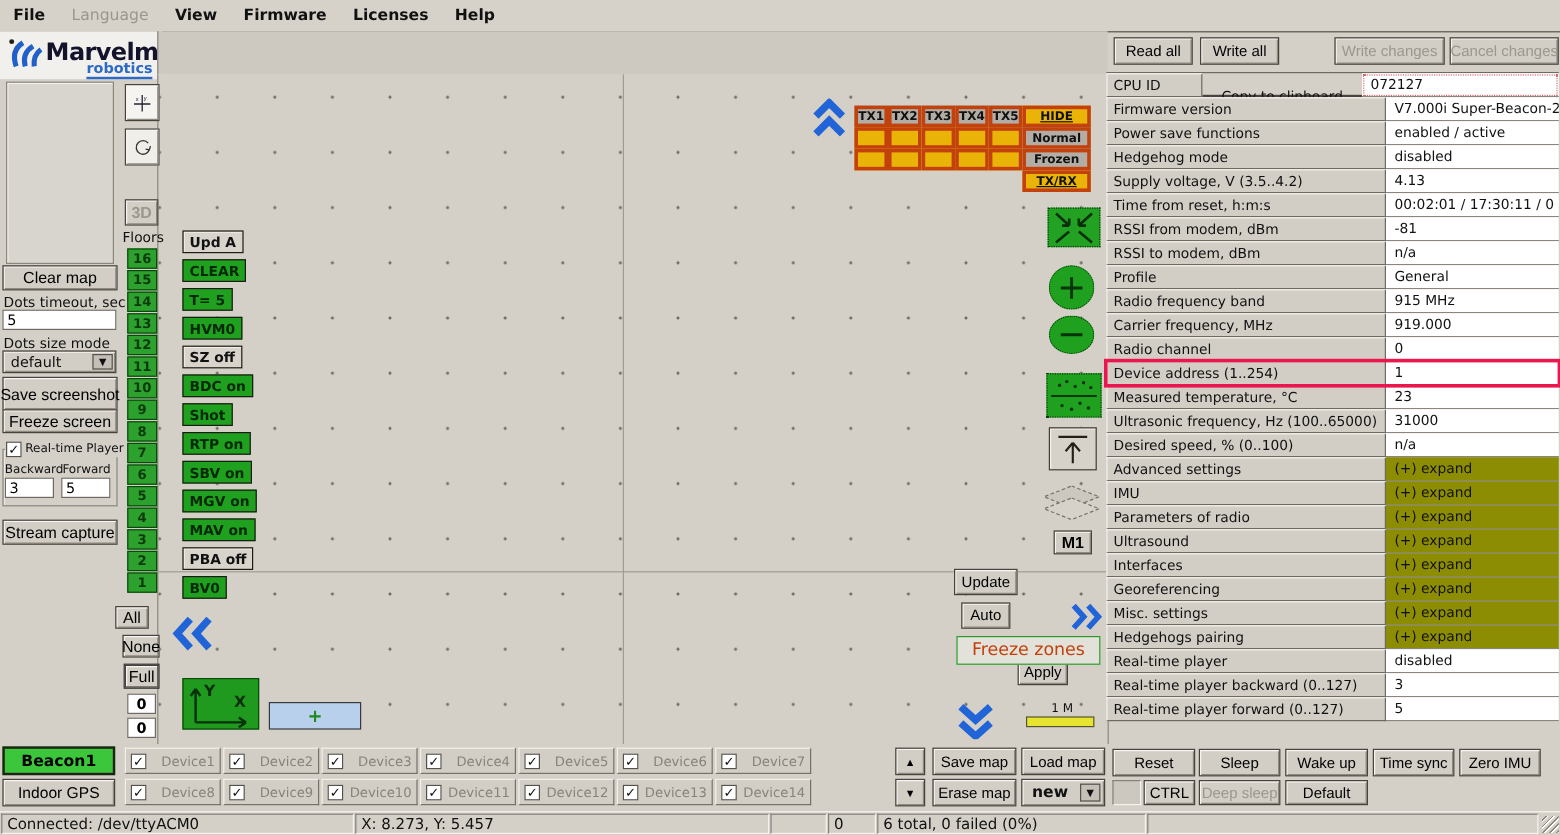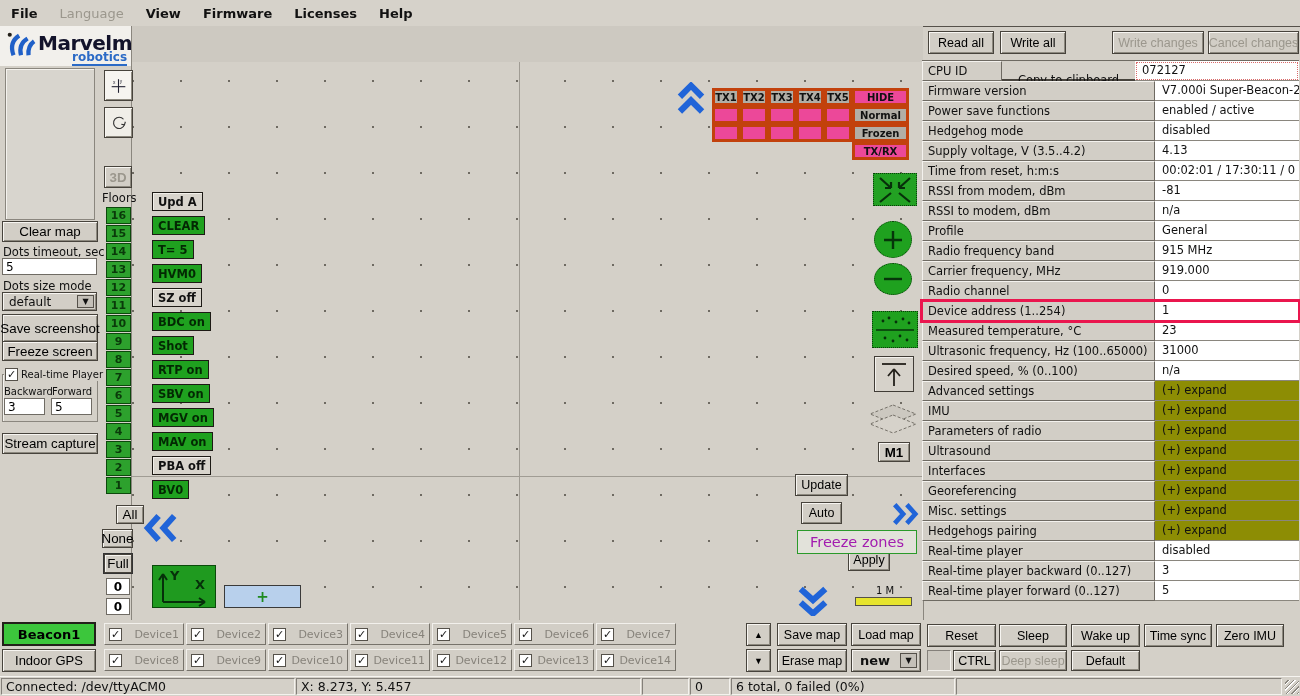--- a/index.html
+++ b/index.html
@@ -34,21 +34,21 @@
   .mapbtn{height:19px;display:flex;align-items:center;padding:0 5px;box-sizing:border-box;
        background:#d8d4cc;border:1px solid #1d1a15;font-weight:bold;font-size:11.5px;
        box-shadow:inset 1px 1px 0 #f2f0ea;width:max-content;}
   .mapbtn.green{background:#1fa11f;box-shadow:none;color:#032803;}
   
   #tx-table{position:absolute;left:712px;top:88px;display:grid;
        grid-template-columns:repeat(5,28px) 57px;grid-auto-rows:18px;}
   .txc{border:3px solid #c2410c;box-sizing:border-box;font-size:10px;font-weight:bold;
        display:flex;align-items:center;justify-content:center;color:#111;}
   .txc.gray{background:#b2aea6;}
-  .txc.green{background:#ec4899;}
+  .txc.green{background:#eab308;text-decoration:underline;}
   .txc.ghost{border:none;background:transparent;}
   
   #settings-table{position:absolute;left:922px;top:60px;width:377px;background:#d4d0c8;
        border-top:1px solid #6e6a62;}
   .prow{display:flex;height:20px;box-sizing:border-box;position:relative;}
   .prow.highlight{outline:3px solid #ea164e;outline-offset:-1px;z-index:4;}
   .plabel{width:233px;box-sizing:border-box;background:#d2cec6;font-size:11.5px;
        padding:2px 0 0 5px;border:1px solid;border-color:#f4f2ee #6e6a62 #6e6a62 #f4f2ee;
        overflow:hidden;white-space:nowrap;}
   .plabel.cpu{width:80px;}
@@ -160,21 +160,21 @@
       <div class="floor-btn">9</div>
       <div class="floor-btn">8</div>
       <div class="floor-btn">7</div>
       <div class="floor-btn">6</div>
       <div class="floor-btn">5</div>
       <div class="floor-btn">4</div>
       <div class="floor-btn">3</div>
       <div class="floor-btn">2</div>
       <div class="floor-btn">1</div>
     </div>
-  <button class="btn" style="left:116px;top:505px;width:28px;height:19px;">All</button>
+  <button class="btn" style="left:96px;top:505px;width:28px;height:19px;">All</button>
   <button class="btn" style="left:102px;top:529px;width:31px;height:19px;">None</button>
   <button class="btn" style="left:104px;top:554px;width:28px;height:19px;box-shadow:0 0 0 1px #333,inset 1px 1px 0 #f7f5f1;">Full</button>
   <input class="tin" style="left: 106px; top: 578px; width: 24px; height: 17px; font-weight: bold; text-align: center;" value="0">
   <input class="tin" style="left: 106px; top: 598px; width: 24px; height: 17px; font-weight: bold; text-align: center;" value="0">
 
   <div class="abs" id="map-buttons" style="left:152px;top:192px;display:flex;flex-direction:column;gap:5px;">
       <div class="mapbtn">Upd A</div>
       <div class="mapbtn green">CLEAR</div>
       <div class="mapbtn green">T= 5</div>
       <div class="mapbtn green">HVM0</div>
@@ -272,21 +272,21 @@
   </div>
   <svg class="abs" style="left:866px;top:402px;" width="54" height="36" viewBox="0 0 54 36">
     <polygon points="27,3 50,12 27,21 4,12" fill="#ccc8c0" stroke="#76726a" stroke-dasharray="3 2"></polygon>
     <polygon points="27,13 50,22 27,31 4,22" fill="#d6d2ca" stroke="#76726a" stroke-dasharray="3 2"></polygon>
   </svg>
   <button class="btn" style="left:878px;top:442px;width:32px;height:20px;font-weight:bold;">M1</button>
 
   <button class="btn" style="left:795px;top:474px;width:53px;height:22px;font-size:12.5px;">Update</button>
   <button class="btn" style="left:801px;top:502px;width:41px;height:22px;font-size:12.5px;">Auto</button>
   <button class="btn" style="left:848px;top:502px;width:42px;height:22px;font-size:12.5px;margin-top:47px;">Apply</button>
-  <button class="abs" style="left:797px;top:530px;width:120px;height:24px;background:#e2e2da;border:1px solid #2a9a2a;color:#a21caf;font-size:14.5px;font-family:inherit;">Freeze zones</button>
+  <button class="abs" style="left:797px;top:530px;width:120px;height:24px;background:#e2e2da;border:1px solid #2a9a2a;color:#c2410c;font-size:14.5px;font-family:inherit;">Freeze zones</button>
 
   <div class="abs" style="left:152px;top:565px;width:64px;height:43px;background:#1f9a1f;border:1px solid #0a4a0a;">
     <svg width="62" height="41" viewBox="0 0 62 41">
       <path d="M10 36 V8 M10 8 l-4 6 M10 8 l4 6" stroke="#06300a" stroke-width="2" fill="none"></path>
       <path d="M10 36 H52 M52 36 l-6 -4 M52 36 l-6 4" stroke="#06300a" stroke-width="2" fill="none"></path>
       <text x="17" y="14" font-size="13" font-weight="bold" fill="#06300a">Y</text>
       <text x="42" y="23" font-size="13" font-weight="bold" fill="#06300a">X</text>
     </svg>
   </div>
   <div class="abs" style="left:224px;top:585px;width:77px;height:23px;background:#b8d0ec;border:1px solid #3a3a3a;display:flex;align-items:center;justify-content:center;color:#1f8a1f;font-weight:bold;font-size:15px;">+</div>

